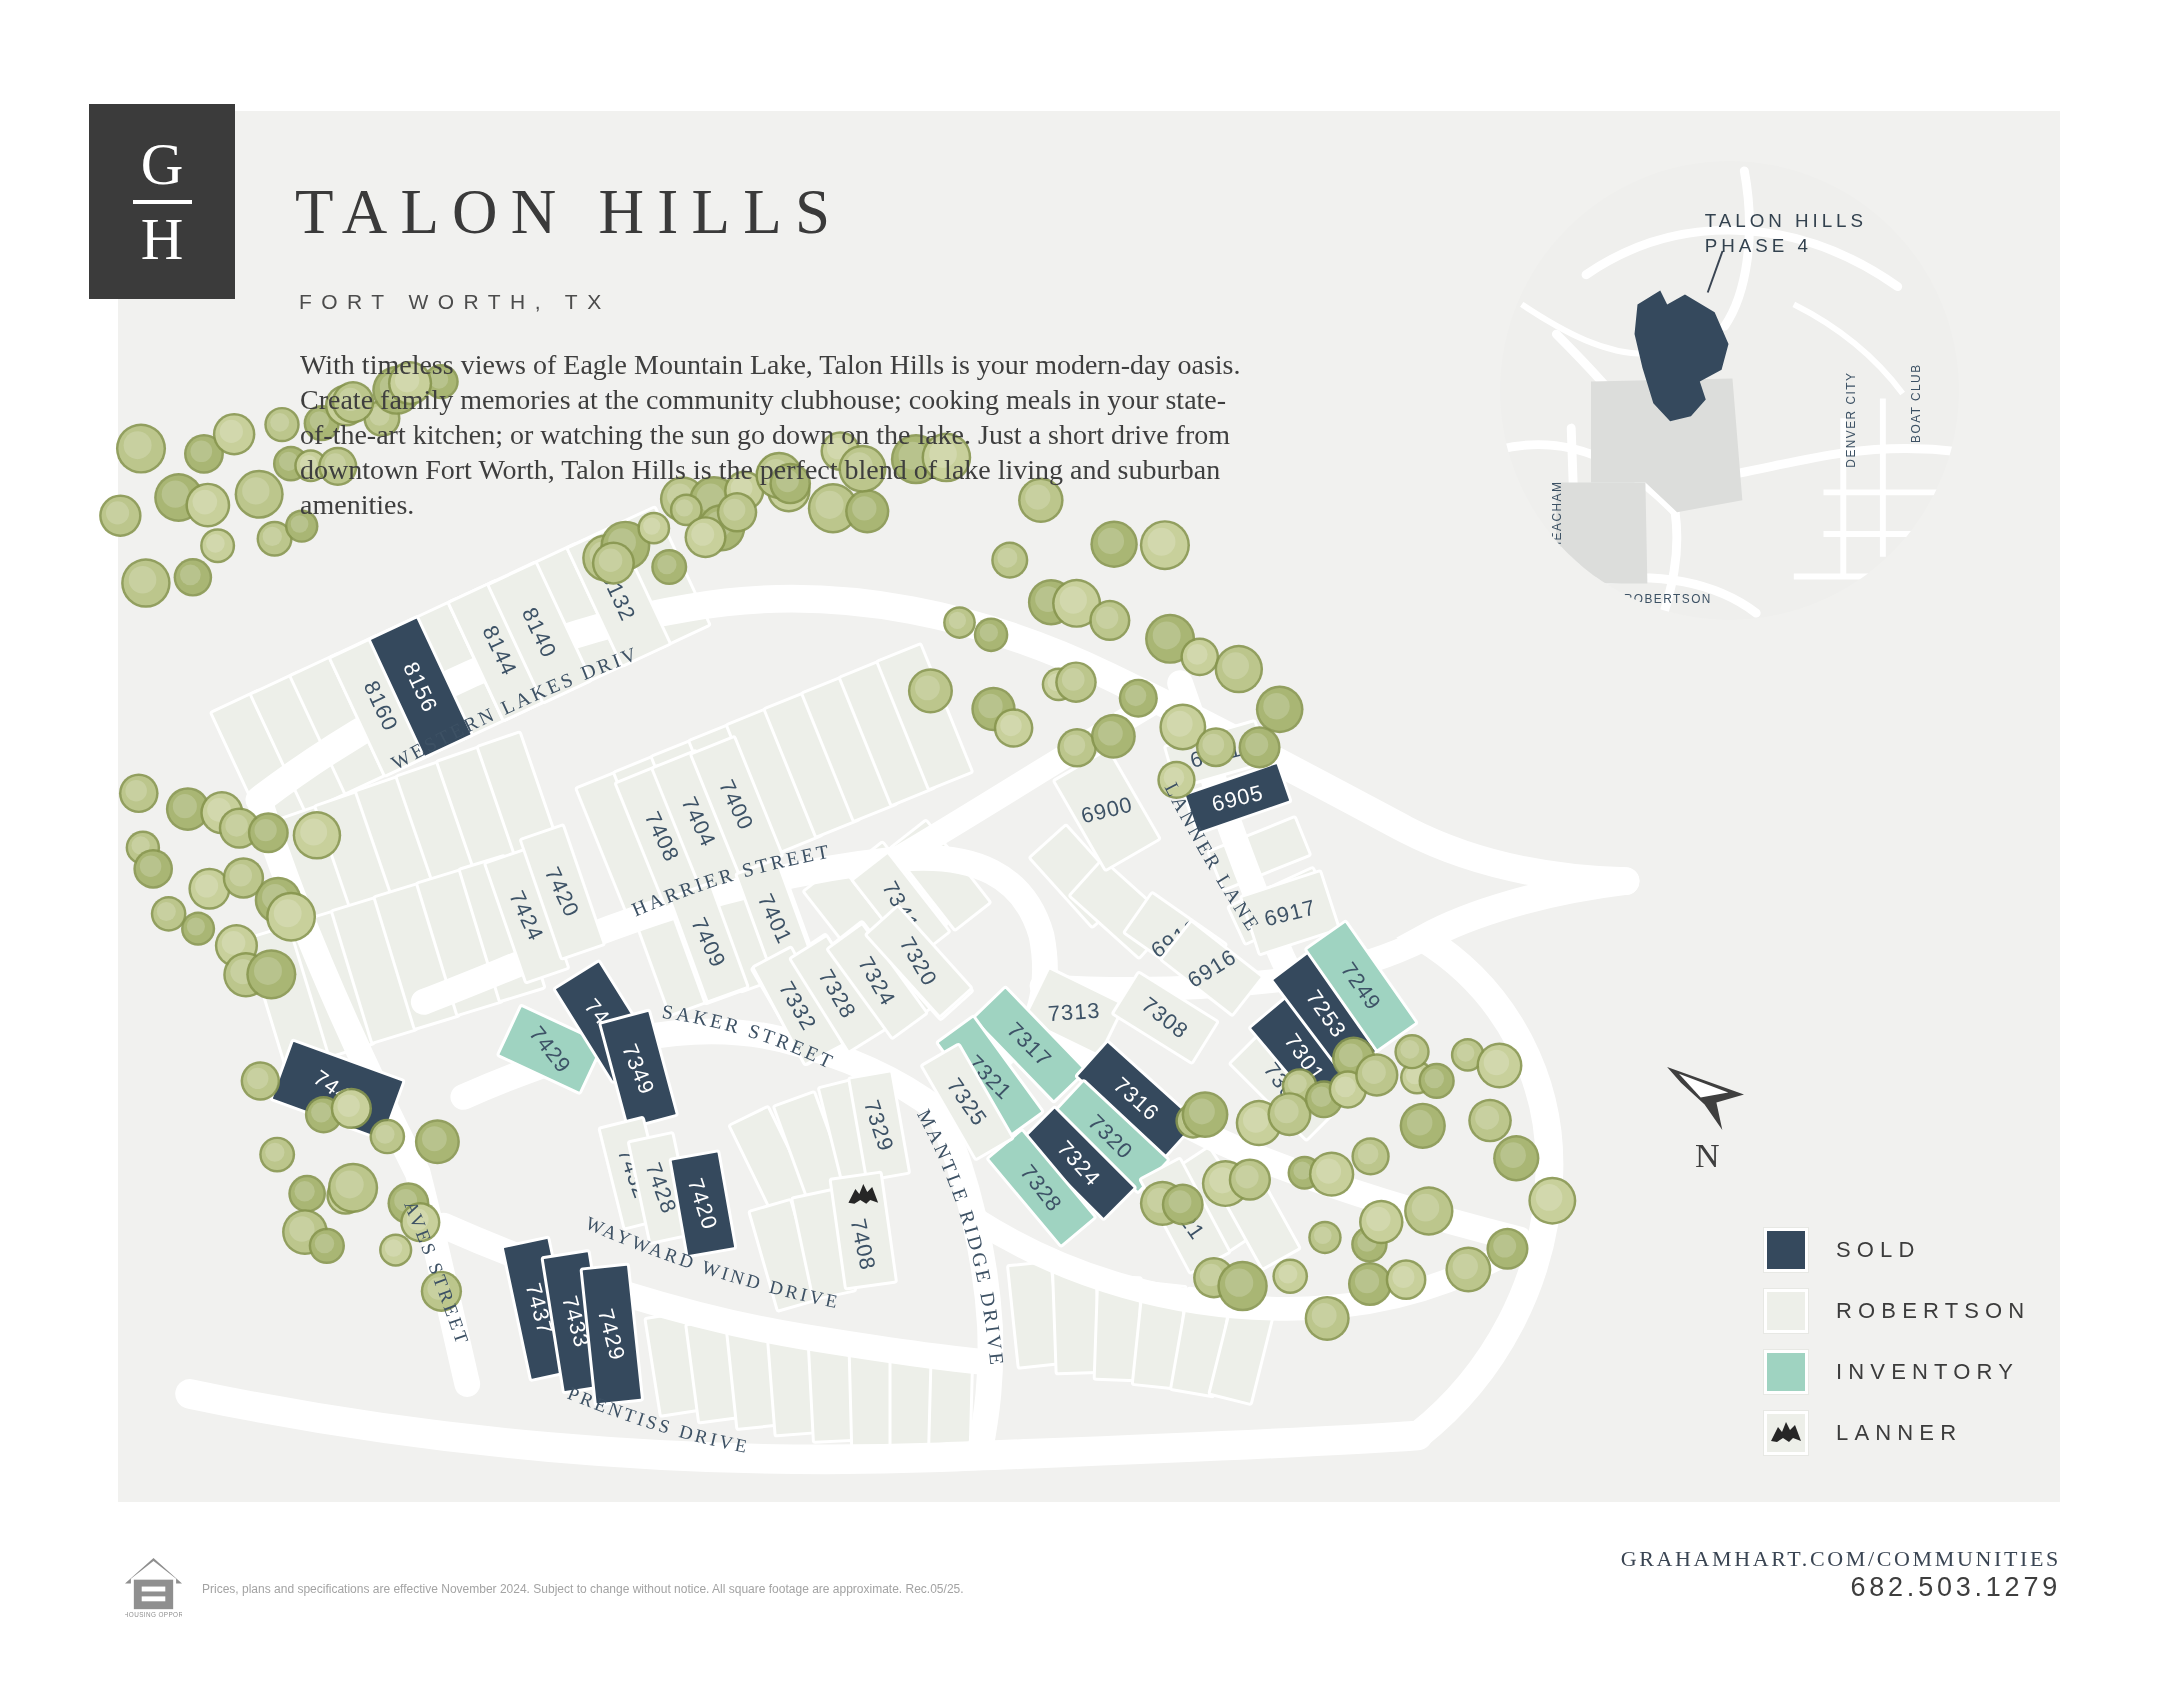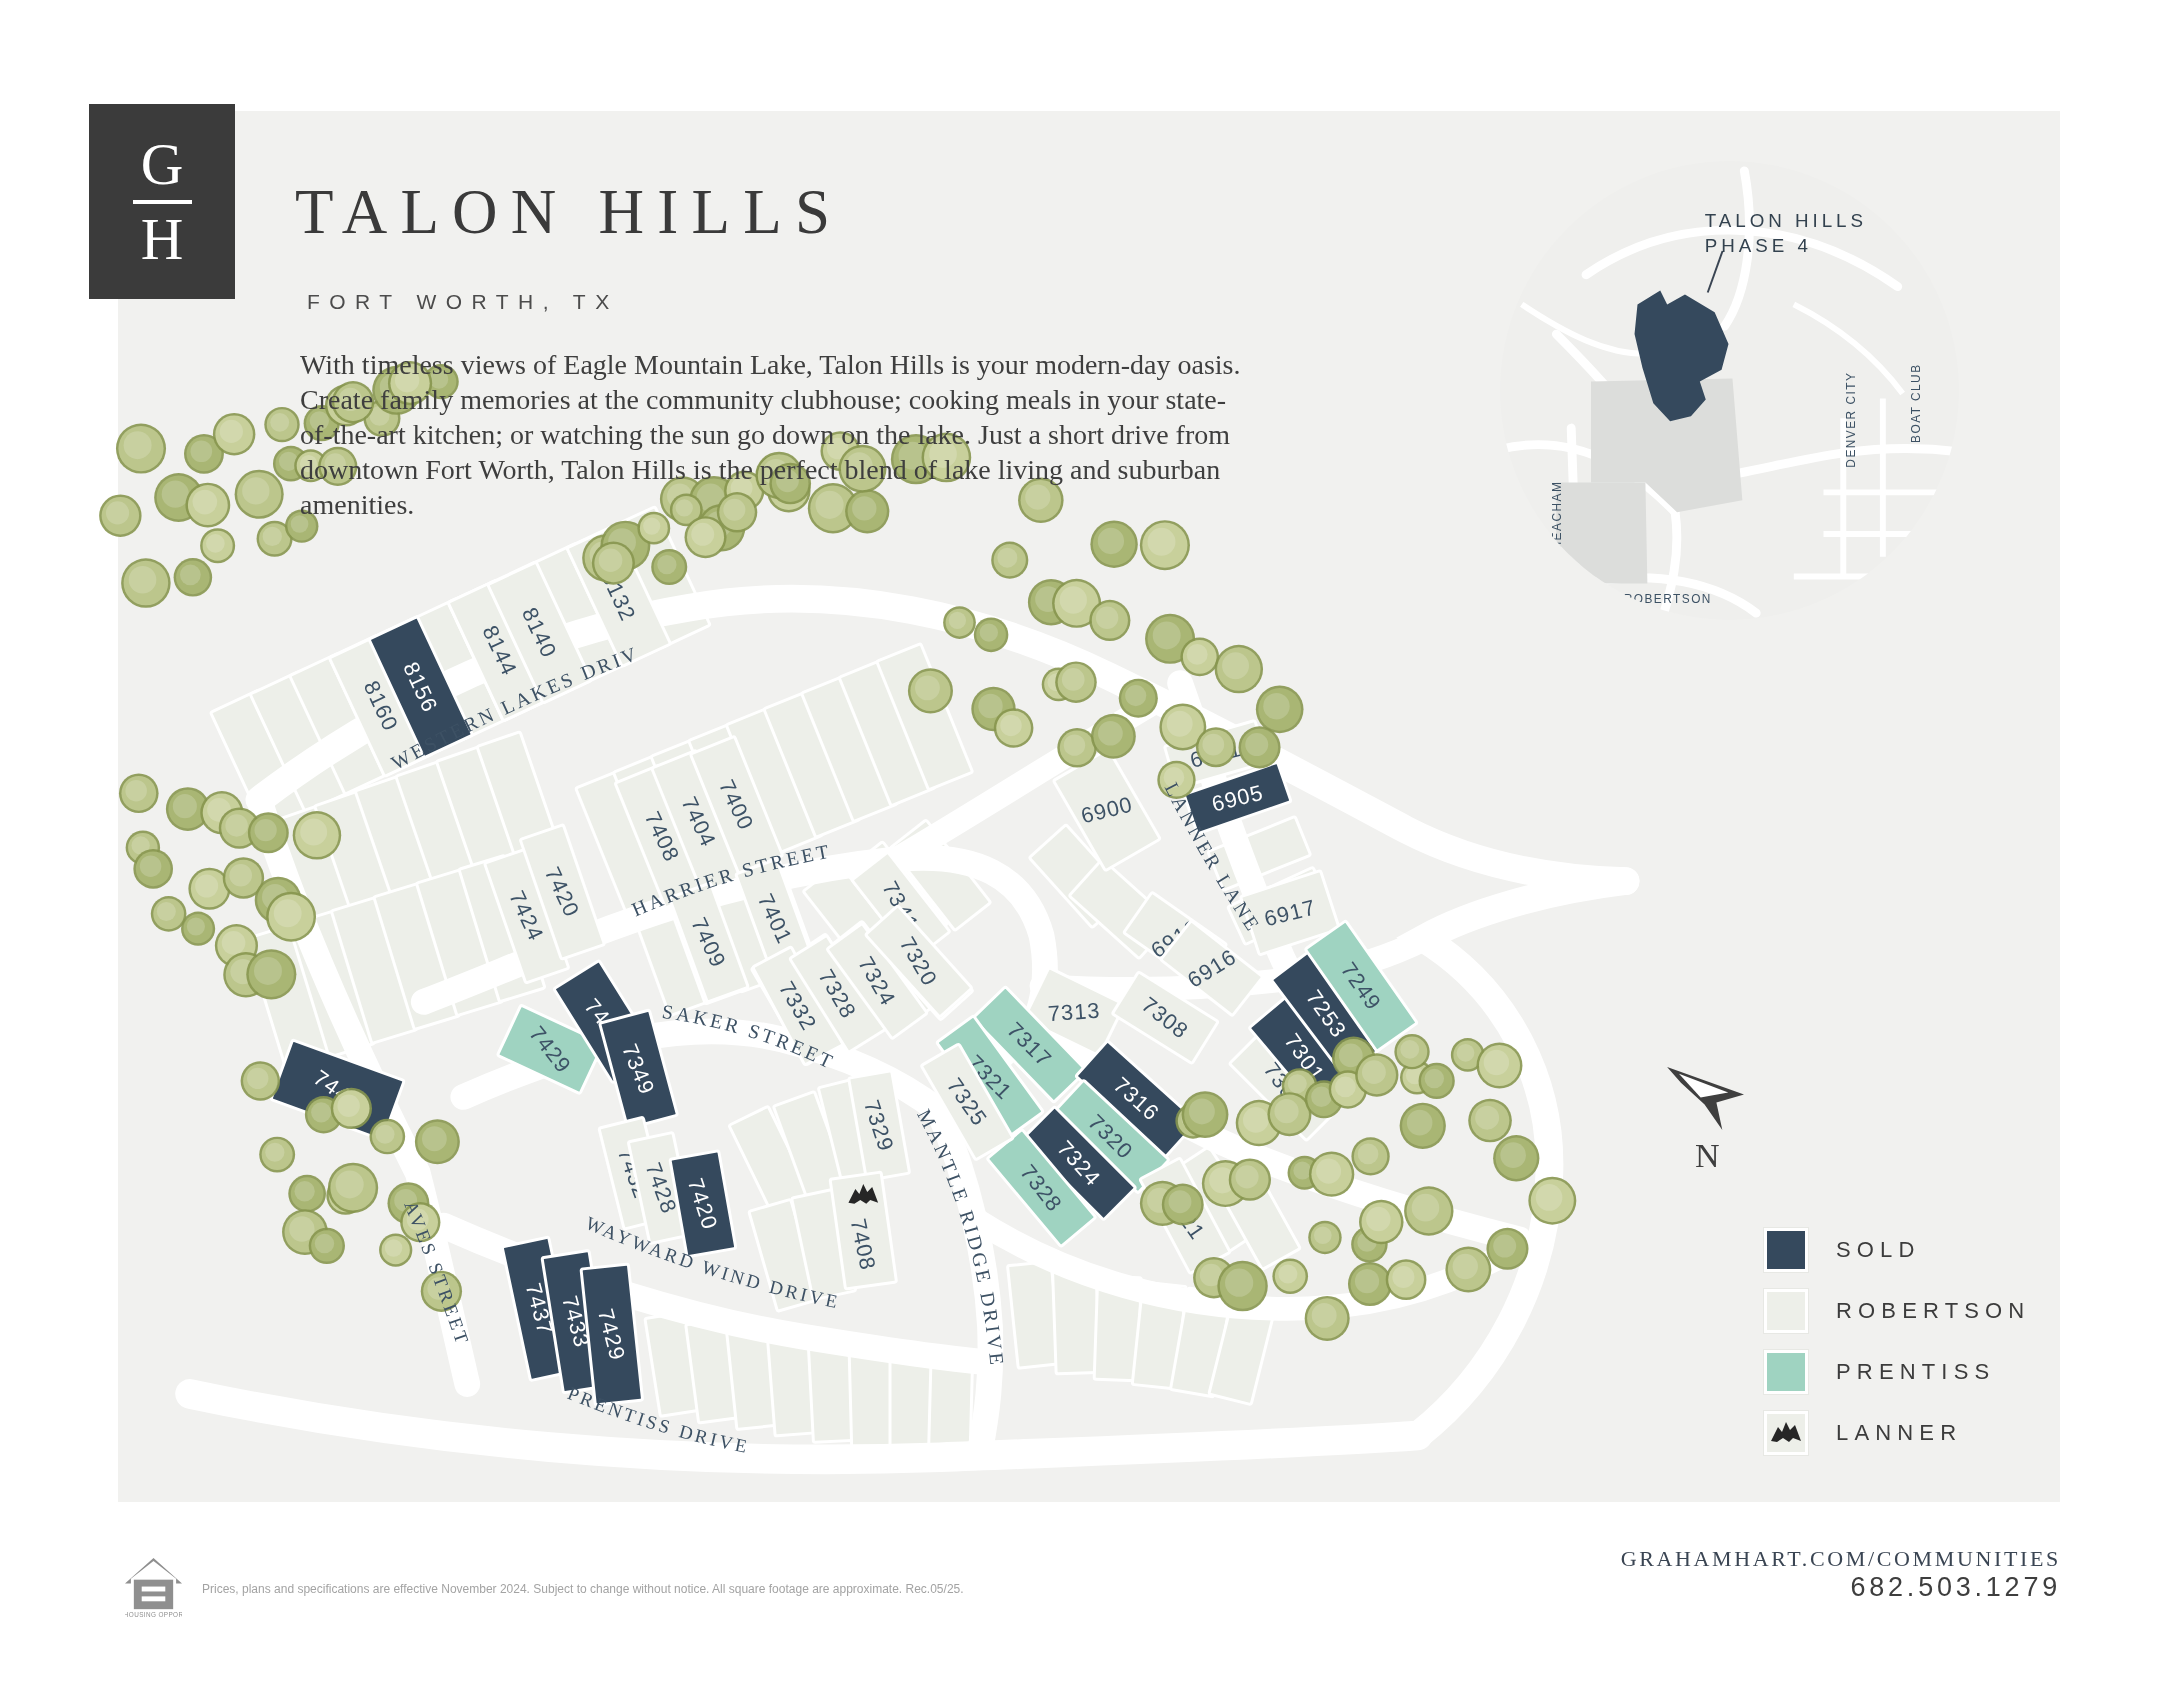--- a/index.html
+++ b/index.html
@@ -6,21 +6,21 @@
     font-family:"Liberation Sans",sans-serif;-webkit-font-smoothing:antialiased;}
   #page{position:absolute;inset:0;width:2178px;height:1683px;overflow:hidden;}
   #panel{position:absolute;left:118px;top:111px;width:1942px;height:1391px;background:#f1f1ef;}
   
   #logo{position:absolute;left:89px;top:104px;width:146px;height:195px;background:#3b3b3b;
     display:flex;flex-direction:column;align-items:center;justify-content:center;z-index:5;}
   #logo .glyph{color:#ffffff;font-family:"Liberation Serif",serif;font-size:59px;line-height:61px;}
   #logo .rule{width:59px;height:4px;background:#ffffff;margin:5px 0;}
   #title{position:absolute;left:295px;top:176px;font-family:"Liberation Serif",serif;font-size:63px;
     letter-spacing:0.21em;color:#3a3a3a;z-index:5;}
-  #subtitle{position:absolute;left:307px;top:290px;font-size:21px;letter-spacing:0.45em;color:#4c4c4c;z-index:5;}
+  #subtitle{position:absolute;left:299px;top:290px;font-size:21px;letter-spacing:0.45em;color:#4c4c4c;z-index:5;}
   #desc{position:absolute;left:300px;top:347px;width:955px;font-family:"Liberation Serif",serif;
     font-size:28px;line-height:35px;color:#3e3e3e;z-index:5;}
   
   #site-map{position:absolute;left:0;top:0;z-index:2;}
   
   #inset{position:absolute;left:1497px;top:156px;z-index:4;}
   
   #north{position:absolute;left:1665px;top:1065px;z-index:5;}
   #north-n{position:absolute;left:1695px;top:1137px;font-family:"Liberation Serif",serif;font-size:34px;color:#3f3f3f;z-index:5;}
   #legend{position:absolute;left:1764px;top:1228px;z-index:5;}
@@ -1247,21 +1247,21 @@
     <div class="leg-row">
       <div class="leg-swatch" style="background: rgb(53, 73, 93);"></div>
       <div class="leg-label">SOLD</div>
     </div>
     <div class="leg-row">
       <div class="leg-swatch" style="background: rgb(237, 239, 233);"></div>
       <div class="leg-label">ROBERTSON</div>
     </div>
     <div class="leg-row">
       <div class="leg-swatch" style="background: rgb(159, 211, 193);"></div>
-      <div class="leg-label">PRENTISS</div>
+      <div class="leg-label">INVENTORY</div>
     </div>
     <div class="leg-row">
       <div class="leg-swatch" style="background: rgb(237, 239, 233);">
         <svg width="34" height="24" viewBox="0 0 34 24">
           <path d="M2,20 L9,6 L13,11 L17,1 L21,9 L26,4 L32,20 L24,17 L20,21 L14,17 L8,21 Z" fill="#262626"></path>
         </svg>
       </div>
       <div class="leg-label">LANNER</div>
     </div>
   </div>

